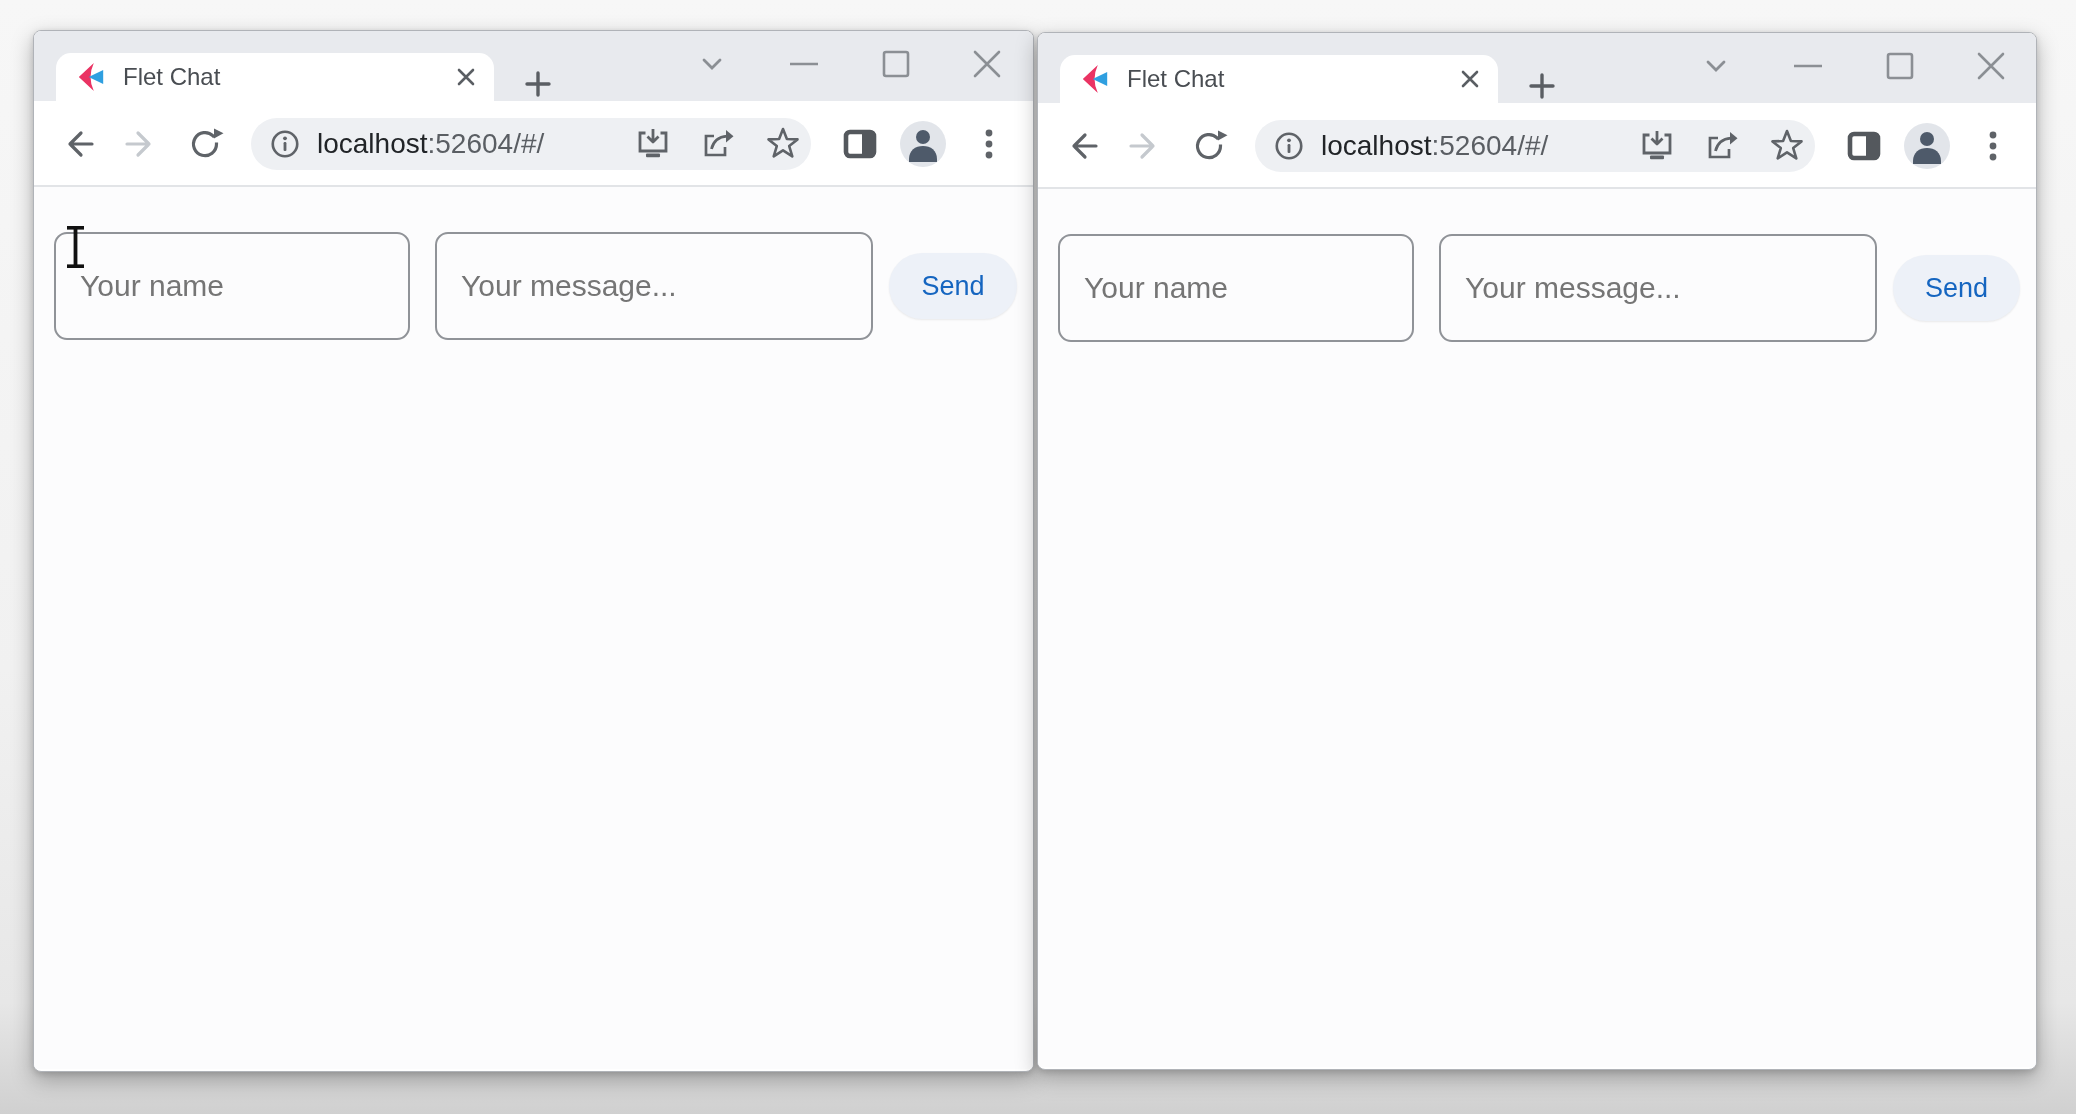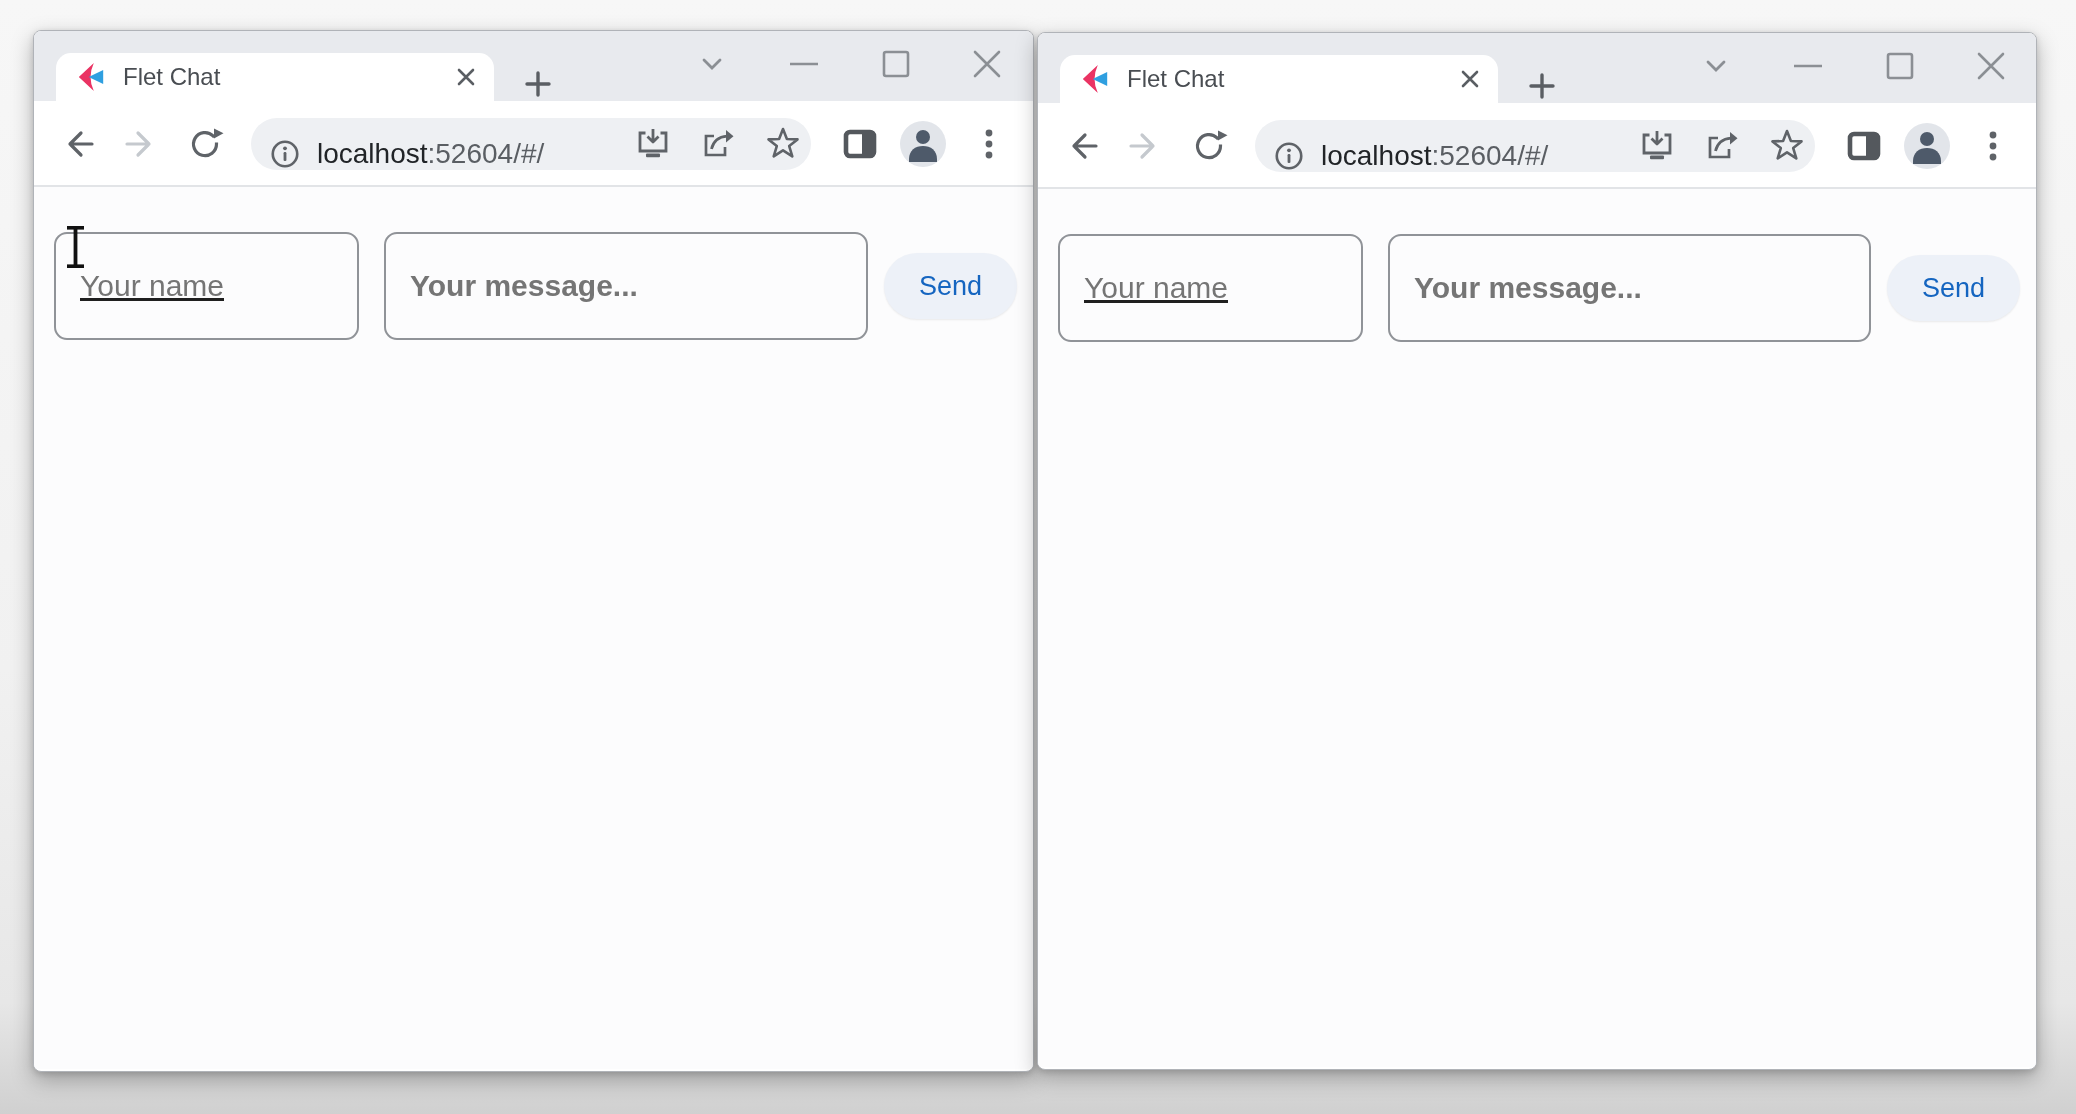--- a/index.html
+++ b/index.html
@@ -39,21 +39,21 @@
 
   
   .toolbar { position: relative; height: 86px; background: #ffffff; border-bottom: 2px solid #e2e4e7; }
   .nav { position: absolute; top: 25px; width: 36px; height: 36px; }
   .nav-back { left: 26px; }
   .nav-fwd { left: 89px; }
   .nav-reload { left: 154px; }
   .omnibox {
     position: absolute; left: 217px; top: 17px; width: 560px; height: 52px;
     background: #eef0f3; border-radius: 26px;
-    display: flex; align-items: flex-end; padding-left: 18px;
+    display: flex; align-items: center; padding-left: 18px;
   }
   .url { margin-left: 16px; font-size: 28px; white-space: nowrap; }
   .url-host { color: #212427; }
   .url-path { color: #5a5e63; }
   .boxicon { position: absolute; top: 25px; width: 36px; height: 36px; }
   .ic-install { left: 601px; }
   .ic-share { left: 665px; }
   .ic-star { left: 731px; }
   .ic-panel { left: 808px; }
   .avatar {
@@ -68,22 +68,22 @@
   .chat-form {
     display: flex; align-items: stretch;
     padding: 45px 16px 0 20px;
   }
   .tf {
     height: 108px; border: 2px solid #909398; border-radius: 13px;
     background: #fcfcfd; font-family: "Liberation Sans", sans-serif;
     font-size: 30px; color: #1f1f1f; padding: 0 24px; outline: none;
   }
   .tf::placeholder { color: #757575; opacity: 1; }
-  .tf-name { width: 305px; text-decoration: underline; }
-  .tf-msg { flex: 1; margin-left: 25px; font-weight: bold; }
+  .tf-name { width: 356px; }
+  .tf-msg { flex: 1; margin-left: 25px; }
   .send-btn {
     align-self: center; margin-left: 16px; width: 133px; height: 66px;
     border: none; border-radius: 33px; background: #edf1f8; color: #1565c0;
     font-family: "Liberation Sans", sans-serif; font-size: 27px; cursor: pointer;
     box-shadow: 0 1px 2px rgba(0,0,0,0.08);
   }
   .ibeam { position: absolute; left: 30px; top: 193px; }
   svg { display: block; }
 </style>
 </head>

